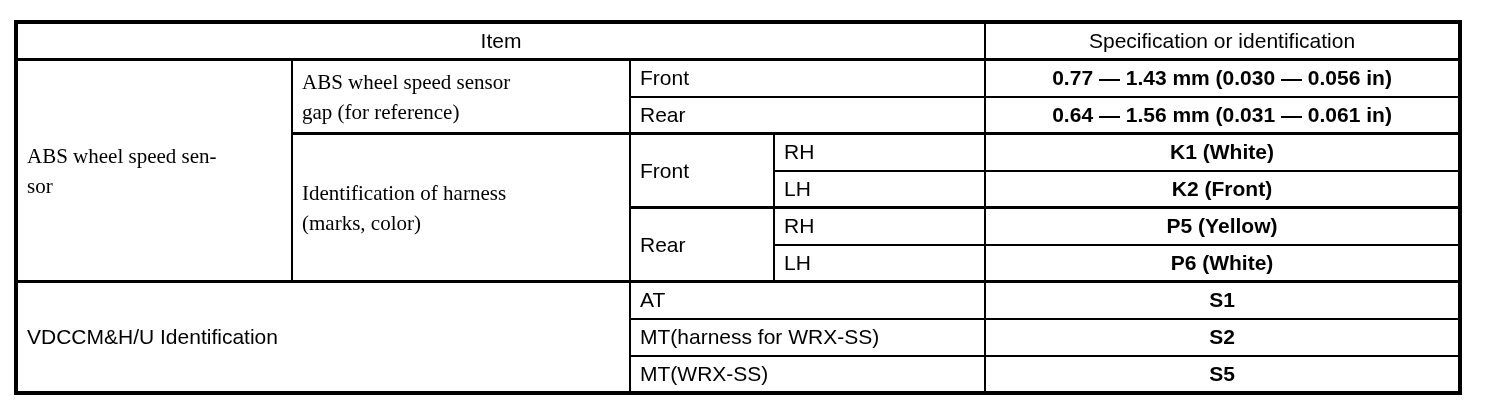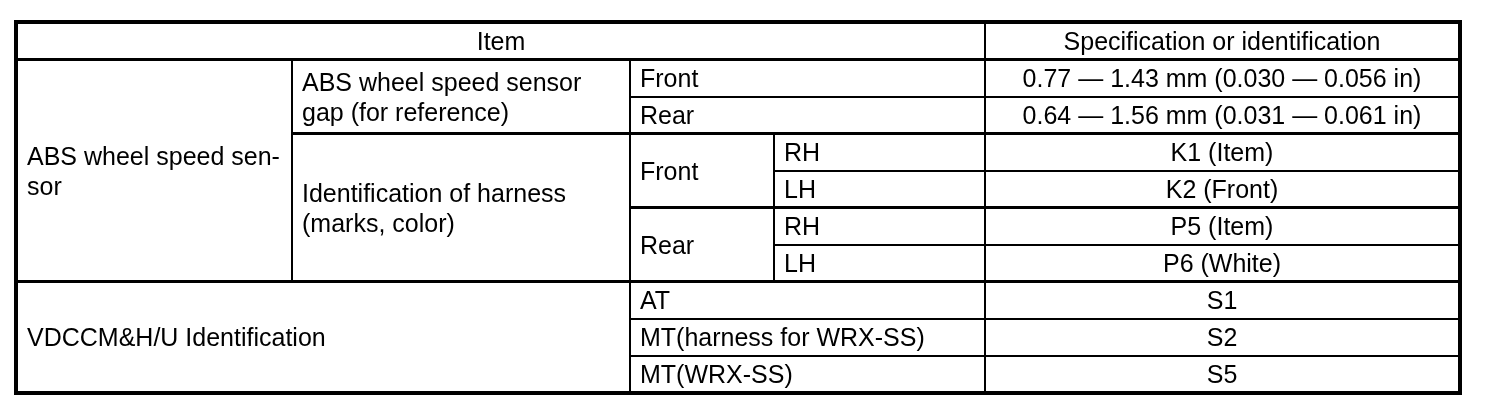--- a/index.html
+++ b/index.html
@@ -20,44 +20,46 @@
     left: 14px;
     top: 20px;
     width: 1444px;
     border-collapse: collapse;
     table-layout: fixed;
     border: 4px solid #000000;
   }
   .spec-table td {
     border: 2px solid #000000;
     color: #000000;
-    font-size: 25px;
+    font-size: 21px;
     line-height: 30px;
     padding: 2px 4px 2px 9px;
     vertical-align: middle;
     text-align: left;
     overflow: hidden;
   }
   .spec-table tr {
     height: 37px;
   }
   .spec-table tr.header-row {
     height: 36px;
   }
   .spec-table tr.header-row td {
     border-bottom-width: 3px;
     text-align: center;
     padding: 2px 4px;
   }
   .spec-table td.center {
     text-align: center;
     padding: 2px 4px;
+    font-weight: bold;
   }
   .spec-table td.pre {
     white-space: pre-line;
+    font-family: Liberation Serif, serif;
   }
   .spec-table tr.sep td {
     border-top-width: 3px;
   }
 </style>
 </head>
 <body>
 
 <div class="page">
   <table class="spec-table">
@@ -87,32 +89,32 @@
     <tr>
       <td colspan="2">Rear</td>
       <td class="center">0.64 — 1.56 mm (0.031 — 0.061 in)</td>
     </tr>
 
     <tr class="sep">
       <td rowspan="4" class="pre">Identification of harness
 (marks, color)</td>
       <td rowspan="2">Front</td>
       <td>RH</td>
-      <td class="center">K1 (Item)</td>
+      <td class="center">K1 (White)</td>
     </tr>
 
     <tr>
       <td>LH</td>
       <td class="center">K2 (Front)</td>
     </tr>
 
     <tr class="sep">
       <td rowspan="2">Rear</td>
       <td>RH</td>
-      <td class="center">P5 (Item)</td>
+      <td class="center">P5 (Yellow)</td>
     </tr>
 
     <tr>
       <td>LH</td>
       <td class="center">P6 (White)</td>
     </tr>
 
     <tr class="sep">
       <td colspan="2" rowspan="3">VDCCM&amp;H/U Identification</td>
       <td colspan="2">AT</td>

